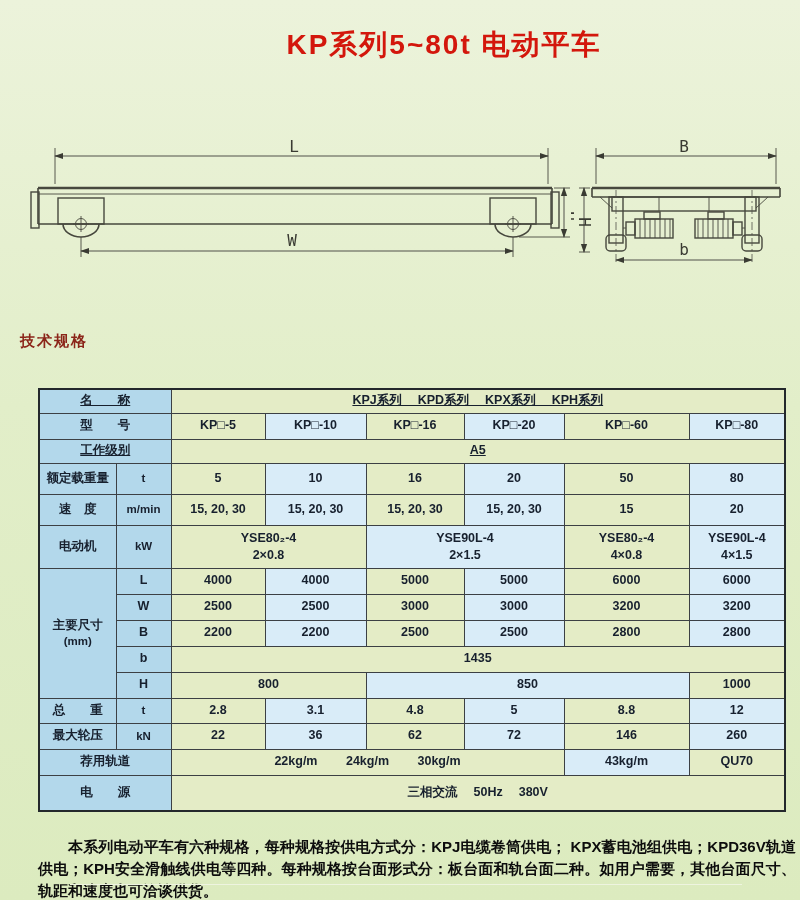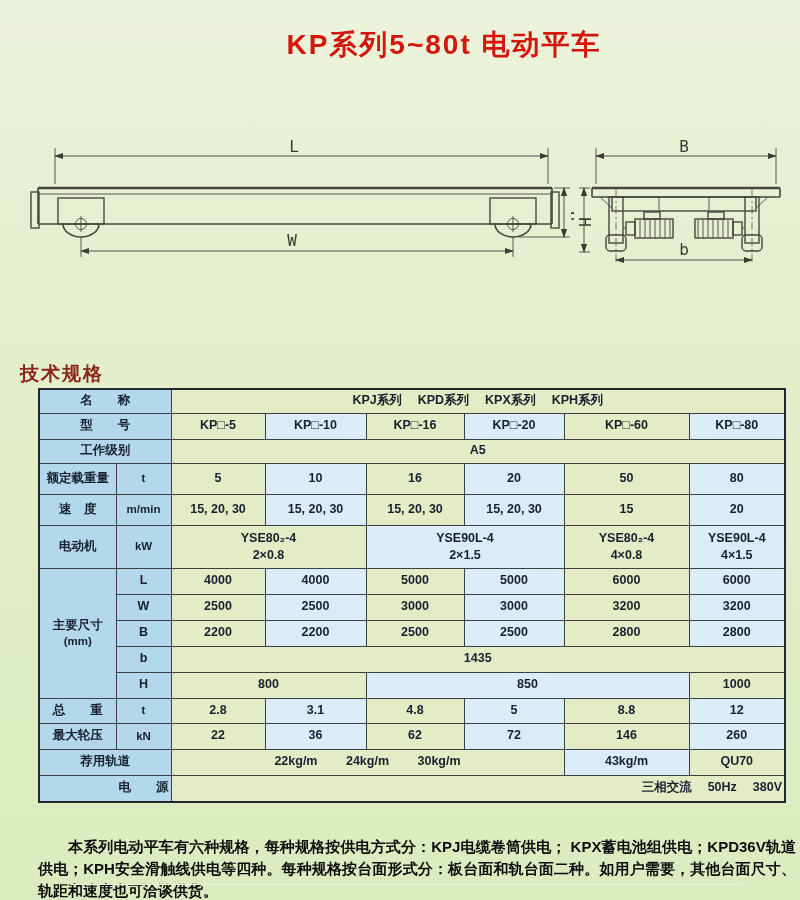--- a/index.html
+++ b/index.html
@@ -15,22 +15,22 @@
     background:linear-gradient(180deg,#ecf3db 0%,#e2eec9 45%,#dcebbf 100%);
     font-family:"Liberation Sans","DejaVu Sans",sans-serif;
   }
   .title{
     position:absolute;top:26px;left:0;width:100%;margin:0;
     text-align:center;font-size:28px;font-weight:bold;letter-spacing:2px;
     color:var(--title-red,#d3170c);
     padding-left:44px;
   }
   .section-heading{
-    position:absolute;top:361px;left:20px;margin:0;
-    font-size:19px;font-weight:bold;letter-spacing:2px;
+    position:absolute;top:332px;left:20px;margin:0;
+    font-size:15px;font-weight:bold;letter-spacing:2px;
     color:var(--heading-maroon,#8b2519);
   }
   svg.drawing{position:absolute;}
   svg.sideview{left:22px;top:140px;}
   svg.endview{left:578px;top:140px;}
   .drawing .body-ln{stroke:#47483e;stroke-width:1.6;fill:none;}
   .drawing .deck-ln{stroke:#47483e;stroke-width:2.6;fill:none;}
   .drawing .thin-ln{stroke:#47483e;stroke-width:0.9;fill:none;}
   .drawing .dim-ln{stroke:#50514a;stroke-width:1;fill:none;}
   .drawing .cl-ln{stroke:#50514a;stroke-width:0.8;fill:none;stroke-dasharray:8 3 2 3;}
@@ -41,22 +41,22 @@
     border-collapse:collapse;table-layout:fixed;
     font-size:12.5px;font-weight:bold;color:#17202e;text-align:center;
     border:2px solid #23282c;
   }
   .spec td{border:1px solid #3c4044;padding:0 2px;line-height:1.25;overflow:hidden;}
   .spec td.lbl{background:var(--label-blue,#b3d8eb);}
   .spec td.cg{background:var(--cell-green,#e4ecc6);}
   .spec td.cb{background:var(--cell-blue,#d9ecf8);}
   .spec .unit{font-size:11.5px;}
   .spec .pre{white-space:pre;}
-  tr.r24{height:24px;} tr.r26{height:26px;} tr.r31{height:31px;}
-  tr.r43{height:43px;} tr.r25{height:25px;} tr.r27{height:27px;text-align:right;}
+  tr.r24{height:24px;text-decoration:underline;} tr.r26{height:26px;} tr.r31{height:31px;}
+  tr.r43{height:43px;} tr.r25{height:25px;} tr.r27{height:36px;}
   .two-line div{line-height:1.3;}
   .footer{
     position:absolute;left:22px;top:820px;width:758px;margin:16px;
     font-size:15px;line-height:1.45;color:#0d0d0d;font-weight:600;
     text-indent:2em;text-align:justify;
   }
   .divider{position:absolute;left:70px;top:884px;width:672px;height:1px;background:#eef4e0;}
 </style>
 </head>
 <body>

